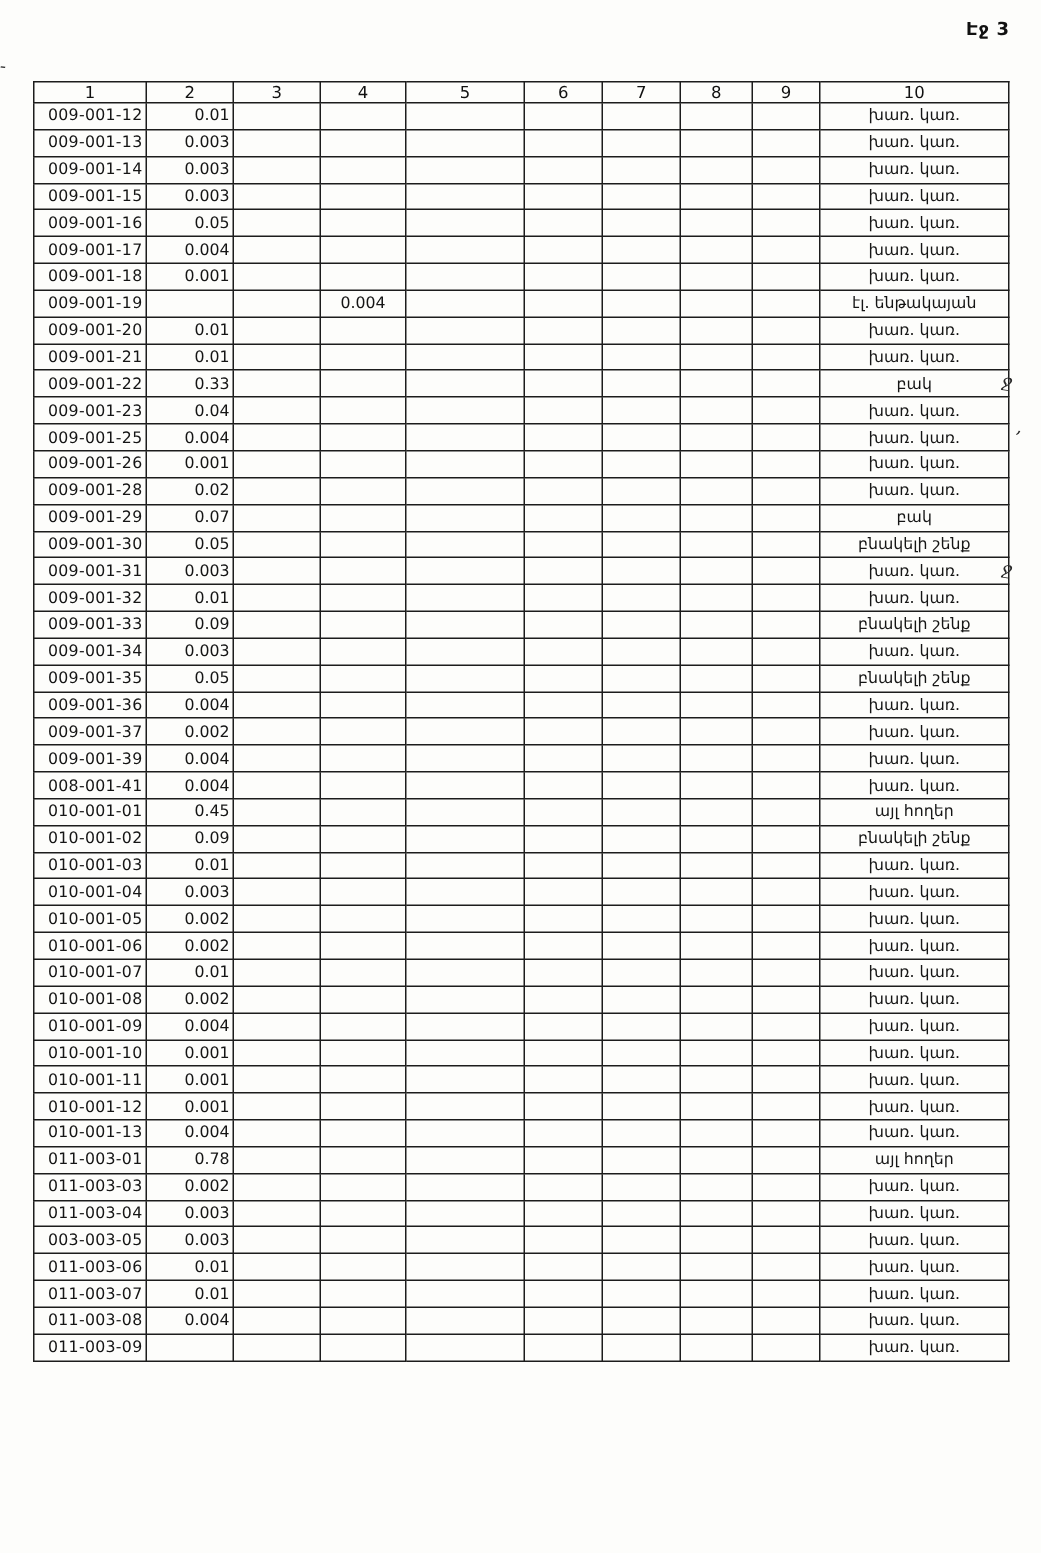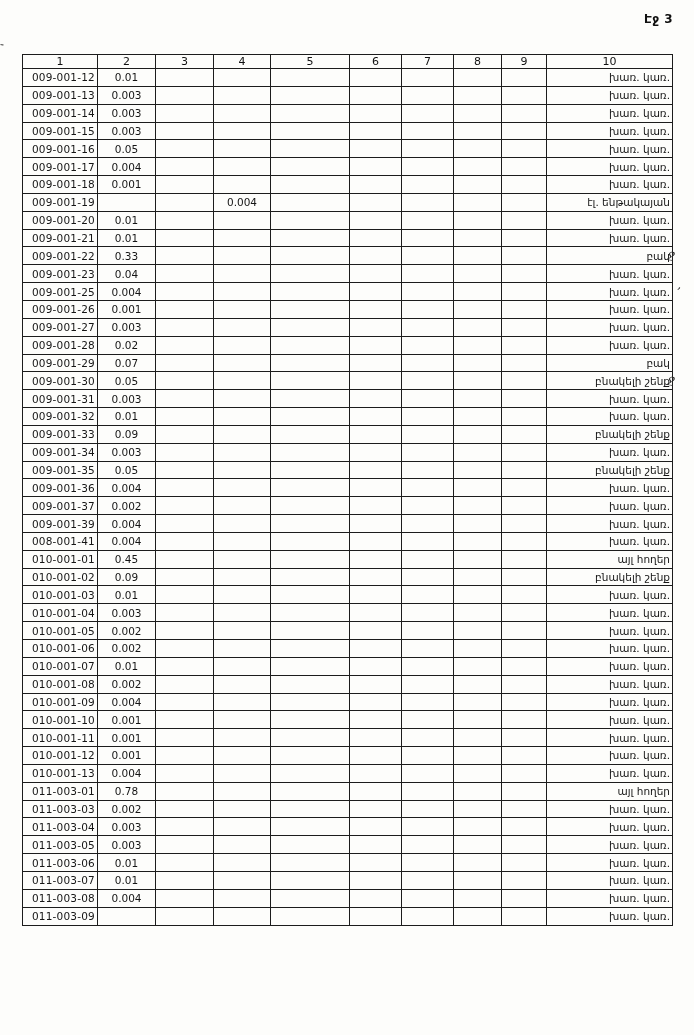--- a/index.html
+++ b/index.html
@@ -49,23 +49,23 @@
   table.data td {
     border: 1px solid #1c1c1c;
     height: 16.85px;
     font-size: 10.5px;
     padding: 0 2px;
     white-space: nowrap;
     overflow: hidden;
     color: #151515;
   }
   td.c1 { text-align: right; padding-left: 4px; letter-spacing: 0.2px; }
-  td.c2 { text-align: center; }
+  td.c2 { text-align: right; }
   td.c4 { text-align: center; }
-  td.c10 { text-align: right; padding-left: 4px; }
+  td.c10 { text-align: center; padding-left: 4px; }
   .margin-note {
     position: absolute;
     font-size: 12px;
     font-style: italic;
     color: #2a2a2a;
     transform: rotate(8deg);
     font-family: "DejaVu Serif", serif;
     line-height: 1;
   }
 </style>
@@ -266,32 +266,20 @@
           <td class="c3"></td>
           <td class="c4"></td>
           <td class="c5"></td>
           <td class="c6"></td>
           <td class="c7"></td>
           <td class="c8"></td>
           <td class="c9"></td>
           <td class="c10">խառ. կառ.</td>
         </tr>
         <tr>
-          <td class="c1">009-001-27</td>
-          <td class="c2">0.003</td>
-          <td class="c3"></td>
-          <td class="c4"></td>
-          <td class="c5"></td>
-          <td class="c6"></td>
-          <td class="c7"></td>
-          <td class="c8"></td>
-          <td class="c9"></td>
-          <td class="c10">խառ. կառ.</td>
-        </tr>
-        <tr>
           <td class="c1">009-001-28</td>
           <td class="c2">0.02</td>
           <td class="c3"></td>
           <td class="c4"></td>
           <td class="c5"></td>
           <td class="c6"></td>
           <td class="c7"></td>
           <td class="c8"></td>
           <td class="c9"></td>
           <td class="c10">խառ. կառ.</td>
@@ -614,21 +602,21 @@
           <td class="c3"></td>
           <td class="c4"></td>
           <td class="c5"></td>
           <td class="c6"></td>
           <td class="c7"></td>
           <td class="c8"></td>
           <td class="c9"></td>
           <td class="c10">խառ. կառ.</td>
         </tr>
         <tr>
-          <td class="c1">011-003-05</td>
+          <td class="c1">003-003-05</td>
           <td class="c2">0.003</td>
           <td class="c3"></td>
           <td class="c4"></td>
           <td class="c5"></td>
           <td class="c6"></td>
           <td class="c7"></td>
           <td class="c8"></td>
           <td class="c9"></td>
           <td class="c10">խառ. կառ.</td>
         </tr>

